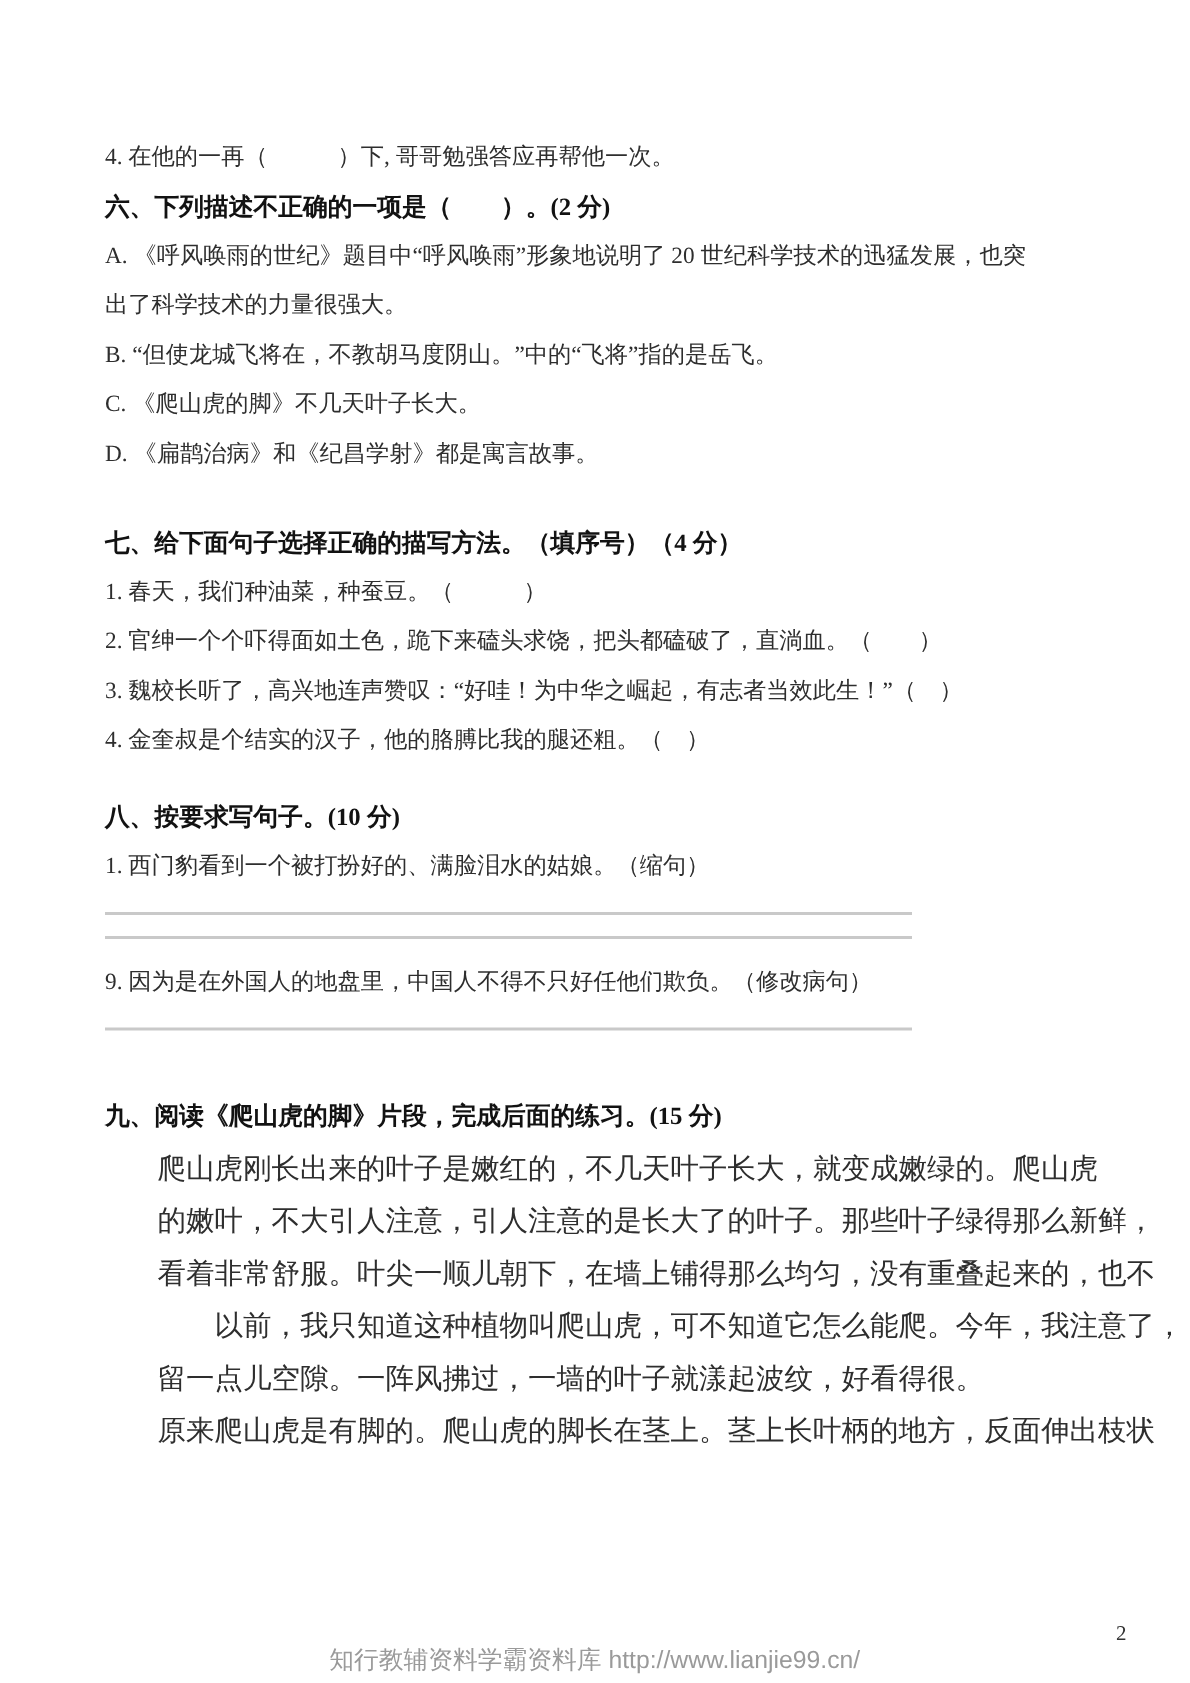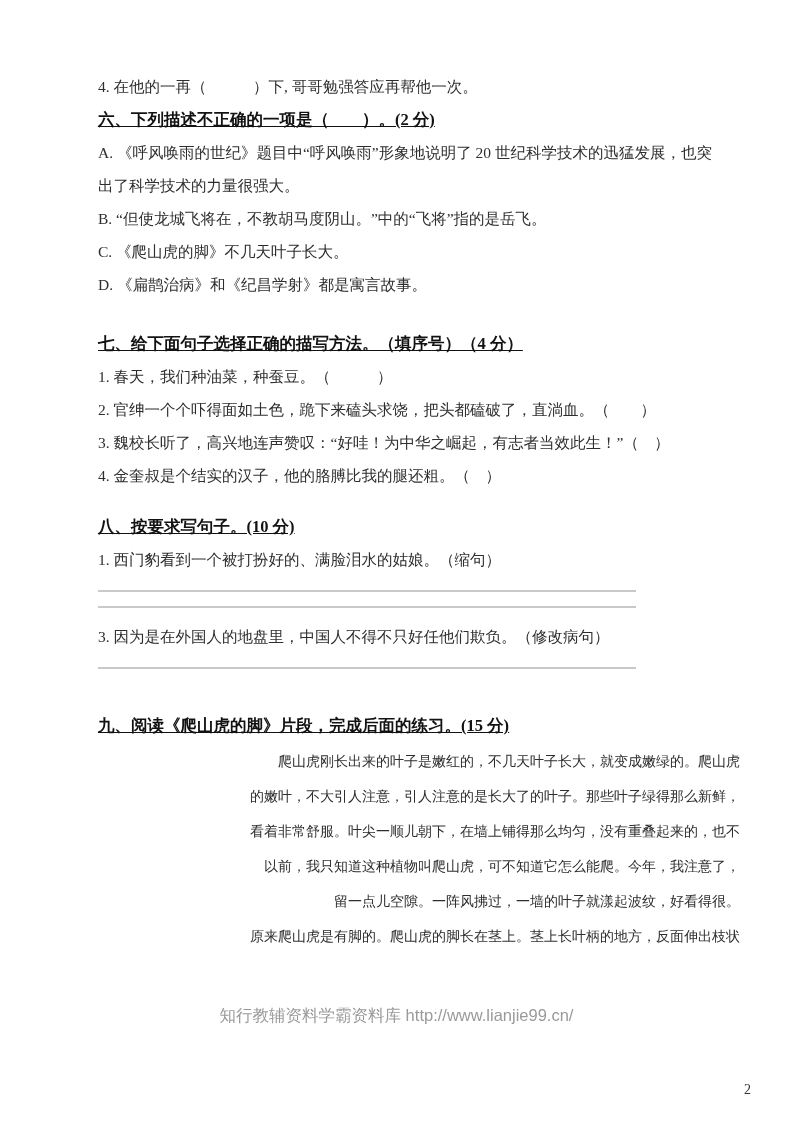--- a/index.html
+++ b/index.html
@@ -6,54 +6,52 @@
   .page {
     position:relative;
     width:793px; height:1122px;
     background:#ffffff;
     overflow:hidden;
     font-family:"Liberation Serif","DejaVu Serif",serif;
     color:#2e2e2e;
   }
   .content {
     position:absolute;
-    left:70px; top:70px;
+    left:70px; top:88px;
     width:642px;
     font-size:15.5px;
-    margin-left:28px;
   }
   .line {
     line-height:33px;
     white-space:nowrap;
   }
   .heading {
     font-weight:bold;
     color:#121212;
     font-size:16.5px;
     line-height:33px;
     white-space:nowrap;
-    text-decoration:underline;
   }
   .sec7 { margin-top:26px; }
   .sec8 { margin-top:18px; }
   .sec9 { margin-top:40px; }
   .answer-line {
     width:538px;
     height:0;
     border-bottom:2px solid #c9c9c9;
     margin:14px 0 12px 0;
   }
   .passage {
     margin-left:35px;
     margin-top:2px;
   }
-  .passage .line { line-height:35px; font-size:14px;text-align:right; }
+  .passage .line { line-height:35px; font-size:19px; }
   .footer {
     position:absolute;
-    left:0; right:0; top:1005px;
+    left:0; right:0; top:1096px;
     text-align:center;
     font-family:"Liberation Sans","DejaVu Sans",sans-serif;
     font-size:16.5px;
     color:#9a9a9a;
     white-space:nowrap;
   }
   .page-number {
     position:absolute;
     right:42px; top:1082px;
     font-size:14px;
@@ -83,21 +81,21 @@
       <div class="line">2. 官绅一个个吓得面如土色，跪下来磕头求饶，把头都磕破了，直淌血。（　　）</div>
       <div class="line">3. 魏校长听了，高兴地连声赞叹：“好哇！为中华之崛起，有志者当效此生！”（　）</div>
       <div class="line">4. 金奎叔是个结实的汉子，他的胳膊比我的腿还粗。（　）</div>
     </div>
 
     <div class="sec8">
       <div class="heading">八、按要求写句子。(10 分)</div>
       <div class="line">1. 西门豹看到一个被打扮好的、满脸泪水的姑娘。（缩句）</div>
       <div class="answer-line"></div>
       <div class="answer-line"></div>
-      <div class="line">3. 因为是在外国人的地盘里，中国人不得不只好任他们欺负。（修改病句）</div>
+      <div class="line">9. 因为是在外国人的地盘里，中国人不得不只好任他们欺负。（修改病句）</div>
       <div class="answer-line"></div>
     </div>
 
     <div class="sec9">
       <div class="heading">九、阅读《爬山虎的脚》片段，完成后面的练习。(15 分)</div>
       <div class="passage">
         <div class="line">爬山虎刚长出来的叶子是嫩红的，不几天叶子长大，就变成嫩绿的。爬山虎</div>
         <div class="line">的嫩叶，不大引人注意，引人注意的是长大了的叶子。那些叶子绿得那么新鲜，</div>
         <div class="line">看着非常舒服。叶尖一顺儿朝下，在墙上铺得那么均匀，没有重叠起来的，也不</div>
         <div class="line">　　以前，我只知道这种植物叫爬山虎，可不知道它怎么能爬。今年，我注意了，</div>

